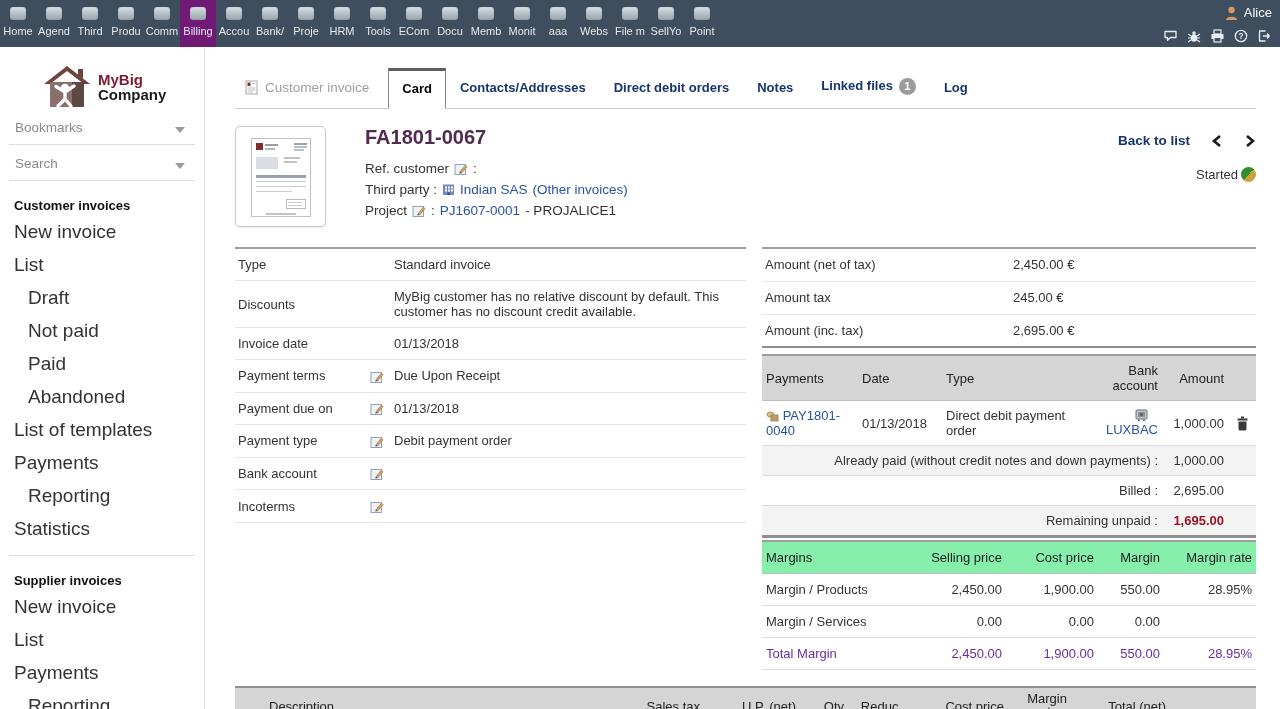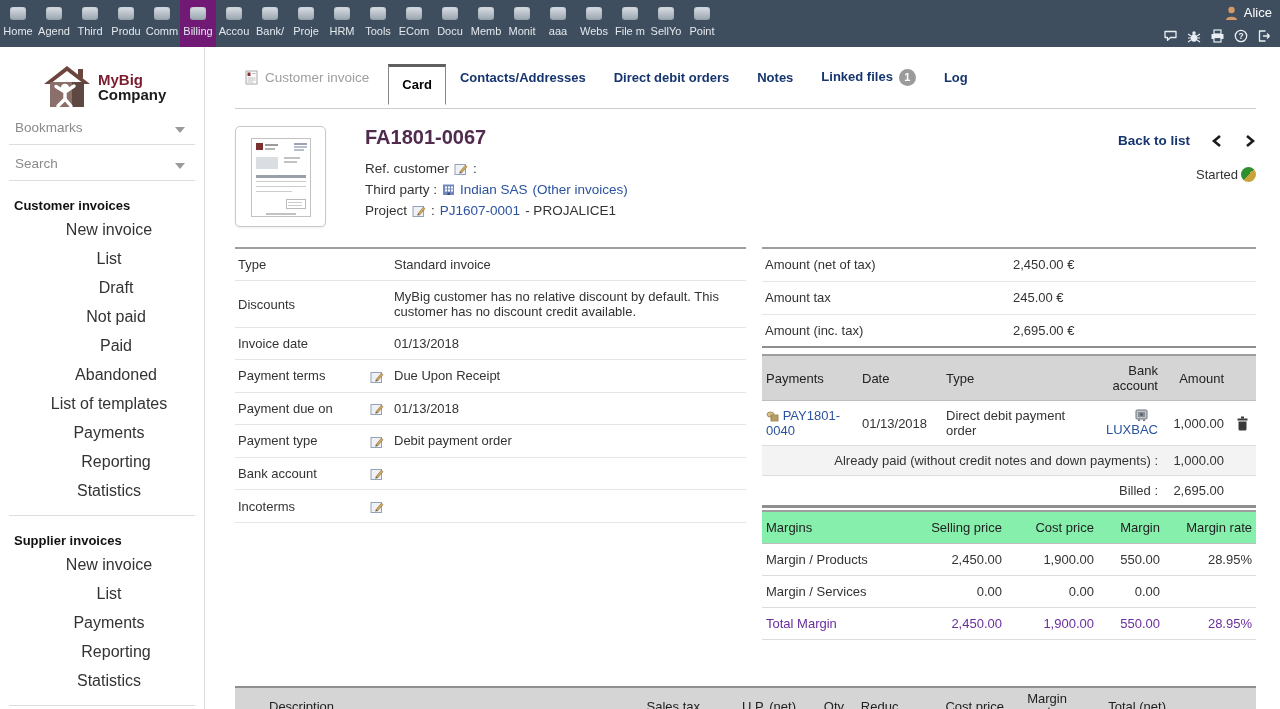--- a/index.html
+++ b/index.html
@@ -22,29 +22,29 @@
   #sidebar { position:absolute; top:47px; left:0; width:205px; bottom:0; background:#fff; border-right:1px solid #ddd; }
   .logo { display:flex; align-items:center; gap:8px; margin:18px 0 0 44px; }
   .logo-t1 { font-weight:bold; font-size:15px; color:#7b1c2e; line-height:15px; }
   .logo-t2 { font-weight:bold; font-size:15px; color:#1c1c1c; line-height:16px; }
   .sdrop { position:relative; margin:0 9px; padding:11px 6px 9px 6px; color:#8a8a8a; font-size:13.5px;
     border-bottom:1px solid #ddd; cursor:pointer; }
   .sdrop:first-of-type { margin-top:26px; }
   .caret { position:absolute; right:10px; top:18px; width:0; height:0;
     border-left:5px solid transparent; border-right:5px solid transparent; border-top:6px solid #9a9a9a; }
   .sec-title { font-weight:bold; color:#111; font-size:13px; margin:17px 0 3px 14px; cursor:pointer; }
-  .slink { padding:5px 0 6px 14px; color:#333; font-size:16px; cursor:pointer;text-align:center; }
+  .slink { padding:5px 0 6px 14px; color:#333; font-size:19px; cursor:pointer; }
   .slink.sub { padding-left:28px; }
   .sdiv { border-top:1px solid #ddd; margin:9px 9px 0 9px; }
 
   
   #main { position:absolute; left:206px; top:47px; right:0; bottom:0; background:#fff; padding:0 24px 0 29px; overflow:hidden; }
 
   
-  .tabs-row { display:flex; align-items:center; margin-top:13px; height:49px; border-bottom:1px solid #ccc; }
+  .tabs-row { display:flex; align-items:flex-end; margin-top:13px; height:49px; border-bottom:1px solid #ccc; }
   .tab-ctx { display:flex; align-items:center; gap:7px; color:#9e9e9e; font-size:13.5px; padding:0 19px 13px 10px; }
   .tab { font-weight:bold; color:#16356f; font-size:13px; padding:0 14px 13px 14px; cursor:pointer; white-space:nowrap; }
   .tab-active { font-weight:bold; color:#000; background:#fff; border:1px solid #878787; border-top:3px solid #5f5f5f;
     border-bottom:1px solid #fff; margin-bottom:-1px; padding:10px 13px 12px 13px; cursor:pointer; }
   .badge { display:inline-block; min-width:17px; height:17px; line-height:17px; border-radius:9px; background:#9b9b9b;
     color:#fff; font-size:11px; text-align:center; margin-left:6px; font-weight:bold; }
 
   
   .hdr { position:relative; margin-top:17px; height:101px; }
   .thumb { position:absolute; left:0; top:0; width:91px; height:101px; border:1px solid #c9c9c9; border-radius:5px;
@@ -486,20 +486,25 @@
         <tr class="psum">
           <td colspan="4" class="num">Already paid (without credit notes and down payments) :</td>
           <td class="num">1,000.00</td>
           <td></td>
         </tr>
         <tr>
           <td colspan="4" class="num">Billed :</td>
           <td class="num">2,695.00</td>
           <td></td>
         </tr>
+        <tr class="psum">
+          <td colspan="4" class="num">Remaining unpaid :</td>
+          <td class="num red">1,695.00</td>
+          <td></td>
+        </tr>
       </tbody>
         </table>
 
       <table class="mtable">
         <tbody>
             <tr>
           <th>Margins</th>
           <th class="num" style="width:108px">Selling price</th>
           <th class="num" style="width:92px">Cost price</th>
           <th class="num" style="width:66px">Margin</th>

